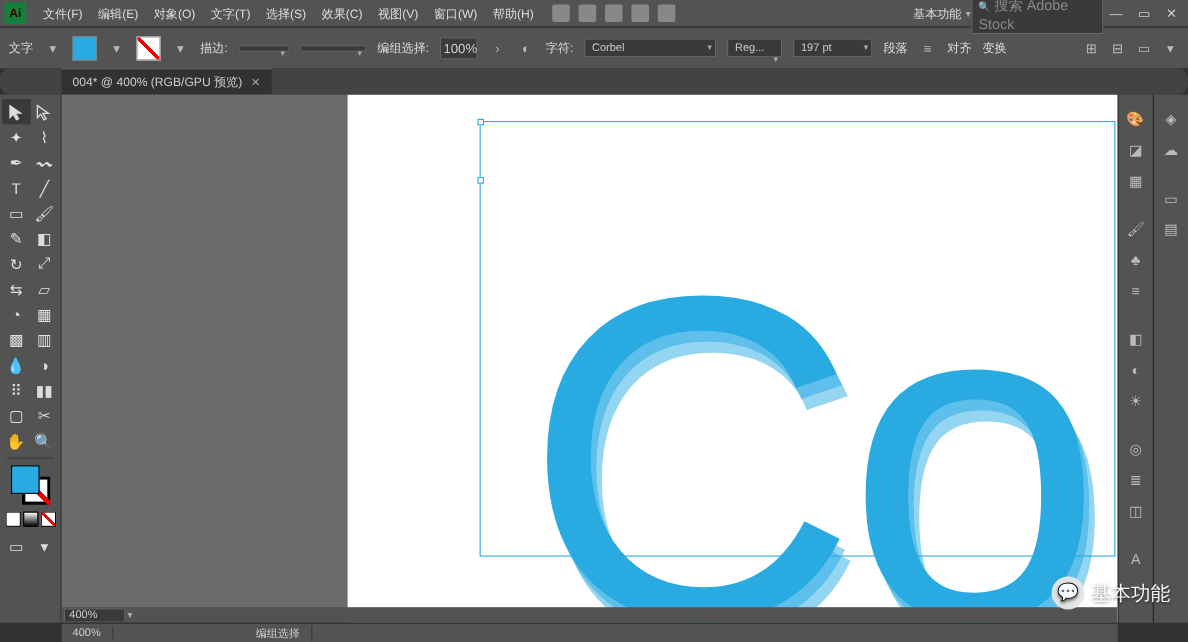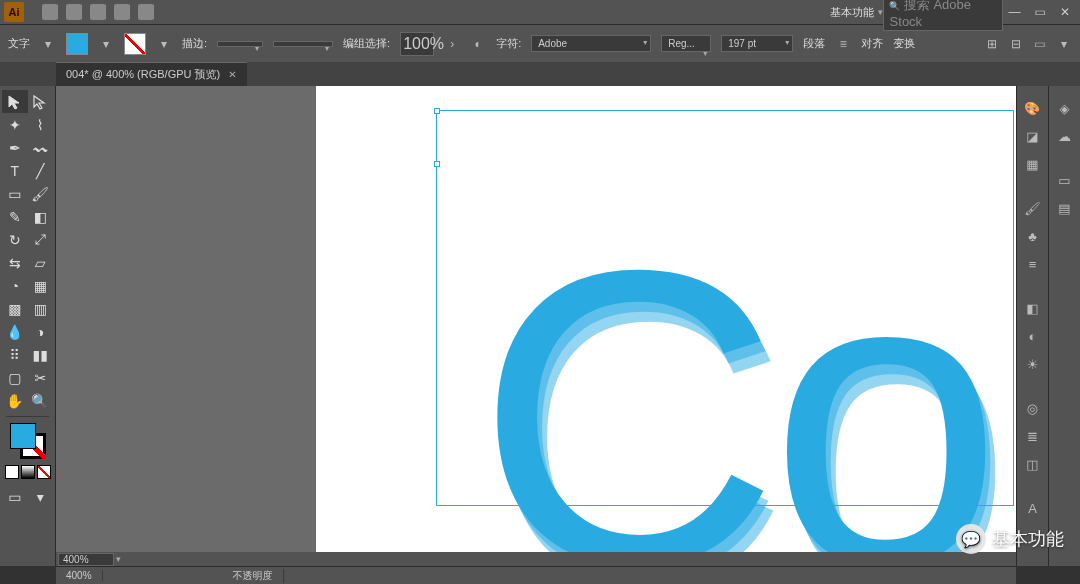--- a/index.html
+++ b/index.html
@@ -1,43 +1,43 @@
 <!DOCTYPE html>
 <html><head>
 <meta charset="utf-8">
 <style>
   * { box-sizing: border-box; margin: 0; padding: 0; font-family: "Microsoft YaHei", Arial, sans-serif; }
   body { width: 1080px; height: 584px; background: #323232; overflow: hidden; position: relative; }
   
   
   .menubar { height: 24px; background: #535353; display: flex; align-items: center; padding: 0 4px; color: #ddd; font-size: 11px; }
-  .app-icon { width: 20px; height: 20px; background: #a16207; color: #330000; font-weight: bold; display: flex; align-items: center; justify-content: center; font-size: 11px; margin-right: 8px; border-radius: 2px; }
+  .app-icon { width: 20px; height: 20px; background: #15803d; color: #330000; font-weight: bold; display: flex; align-items: center; justify-content: center; font-size: 11px; margin-right: 8px; border-radius: 2px; }
   .menu-item { padding: 0 7px; cursor: pointer; }
   .menubar-right { margin-left: auto; display: flex; align-items: center; }
   .menubar-center-icons { display: flex; gap: 8px; margin-left: 10px; }
   .menubar-center-icons .mi { width: 16px; height: 16px; background: #888; border-radius: 2px; }
   .search-box { background: #3a3a3a; border: 1px solid #666; padding: 1px 6px; font-size: 13px; color: #888; width: 120px; }
   .search-box::before { content: "🔍"; font-size: 9px; margin-right: 3px; }
   .win-controls { display: flex; gap: 14px; color: #ccc; font-size: 12px; margin: 0 6px; }
   .workspace-label { font-size: 11px; padding: 0 4px; }
   
   
   .options-bar { height: 38px; background: #535353; border-top: 1px solid #2a2a2a; display: flex; align-items: center; padding: 0 8px; gap: 10px; color: #ddd; font-size: 11px; }
   .opt-label { font-size: 11px; }
   .fill-swatch { width: 22px; height: 22px; background: #29abe2; border: 1px solid #888; }
   .stroke-swatch { width: 22px; height: 22px; background: #fff; position: relative; border: 1px solid #888; }
   .stroke-swatch::after { content:""; position:absolute; inset:0; background: linear-gradient(to top right, transparent 45%, #e00 45%, #e00 55%, transparent 55%); }
   .dd { background: #3a3a3a; border: 1px solid #666; padding: 2px 16px 2px 6px; font-size: 10px; color: #ccc; position: relative; min-width: 40px; }
   .dd::after { content: "▾"; position: absolute; right: 3px; font-size: 8px; color: #aaa; }
-  .opacity-field { background: #3a3a3a; border: 1px solid #666; width: 34px; text-align: center; font-size: 16px; color: #ccc; padding: 2px; }
+  .opacity-field { background: #3a3a3a; border: 1px solid #666; width: 34px; text-align: center; font-size: 12px; color: #ccc; padding: 2px; }
   .icon16 { width: 16px; height: 16px; display: inline-flex; align-items: center; justify-content: center; color: #bbb; font-size: 12px; }
   .options-right { margin-left: auto; display: flex; gap: 8px; align-items: center; }
   
   
-  .tab-bar { height: 24px; background: #434343; display: flex; align-items: flex-end; padding-left: 56px; }
+  .tab-bar { height: 24px; background: #434343; display: flex; align-items: flex-end; padding-left: 56px; border-radius: 10px; }
   .doc-tab { background: #323232; color: #ccc; font-size: 11px; padding: 4px 10px; border-top: 1px solid #666; display: flex; align-items: center; gap: 8px; }
   .tab-close { font-size: 10px; color: #aaa; cursor: pointer; }
   
   
   .main-area { position: absolute; top: 86px; bottom: 18px; left: 0; right: 0; display: flex; }
   
   
   .toolbox { width: 56px; background: #535353; border-right: 1px solid #2a2a2a; padding: 4px 2px; }
   .tool-row { display: flex; }
   .tool-btn { width: 26px; height: 23px; display: flex; align-items: center; justify-content: center; color: #ddd; font-size: 14px; cursor: pointer; position: relative; }
@@ -78,20 +78,31 @@
   
   
   .watermark { position: absolute; right: 16px; bottom: 30px; display: flex; align-items: center; gap: 6px; color: #fff; font-size: 18px; opacity: 0.95; text-shadow: 0 1px 3px rgba(0,0,0,0.6); }
   .wm-bubble { width: 30px; height: 30px; border-radius: 50%; background: #e7e7e7; display:flex; align-items:center; justify-content:center; font-size:16px; }
 </style>
 </head>
 <body>
 
 <div class="menubar">
   <div class="app-icon">Ai</div>
+  <div id="menus" style="display: flex;">
+      <span class="menu-item">文件(F)</span>
+      <span class="menu-item">编辑(E)</span>
+      <span class="menu-item">对象(O)</span>
+      <span class="menu-item">文字(T)</span>
+      <span class="menu-item">选择(S)</span>
+      <span class="menu-item">效果(C)</span>
+      <span class="menu-item">视图(V)</span>
+      <span class="menu-item">窗口(W)</span>
+      <span class="menu-item">帮助(H)</span>
+    </div>
   <div class="menubar-center-icons">
     <div class="mi"></div>
     <div class="mi"></div>
     <div class="mi"></div>
     <div class="mi"></div>
     <div class="mi"></div>
   </div>
   <div class="menubar-right">
     <span class="workspace-label">基本功能</span>
     <span style="font-size:9px;color:#aaa">▾</span>
@@ -112,21 +123,21 @@
   <div class="stroke-swatch"></div>
   <span class="icon16">▾</span>
   <span class="opt-label">描边:</span>
   <div class="dd" style="width:46px"></div>
   <div class="dd" style="width:60px"></div>
   <span class="opt-label">编组选择:</span>
   <div class="opacity-field">100%</div>
   <span class="icon16">›</span>
   <span class="icon16">◐</span>
   <span class="opt-label">字符:</span>
-  <div class="dd" style="width:120px">Adobe</div>
+  <div class="dd" style="width:120px">Corbel</div>
   <div class="dd" style="width:50px">Reg...</div>
   <div class="dd" style="width:72px">197 pt</div>
   <span class="opt-label">段落</span>
   <span class="icon16">≡</span>
   <span class="opt-label">对齐</span>
   <span class="opt-label">变换</span>
   <div class="options-right">
     <span class="icon16">⊞</span>
     <span class="icon16">⊟</span>
     <span class="icon16">▭</span>
@@ -267,19 +278,19 @@
         <div class="panel-icon">▭</div>
         <div class="panel-icon">▤</div>
         <div class="panel-gap"></div>
       </div>
   </div>
 </div>
 
 <div class="status-bar">
   <div class="status-seg">400%</div>
   <div class="status-seg" style="width:120px"></div>
-  <div class="status-seg">不透明度</div>
+  <div class="status-seg">编组选择</div>
 </div>
 
 <div class="watermark">
   <div class="wm-bubble">💬</div>
   <span>基本功能</span>
 </div>
 
 </body></html>

